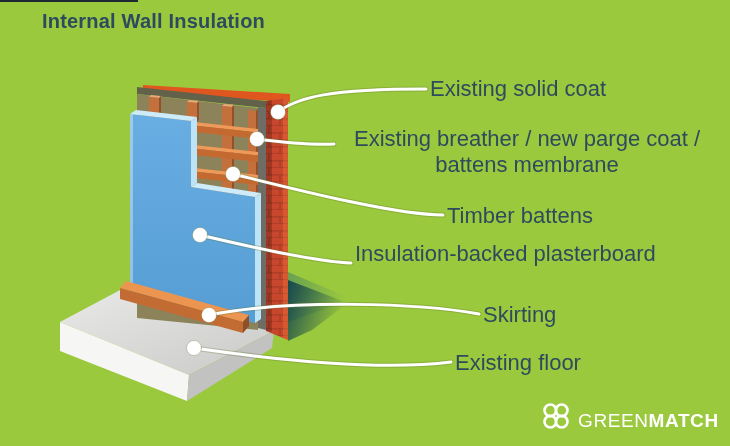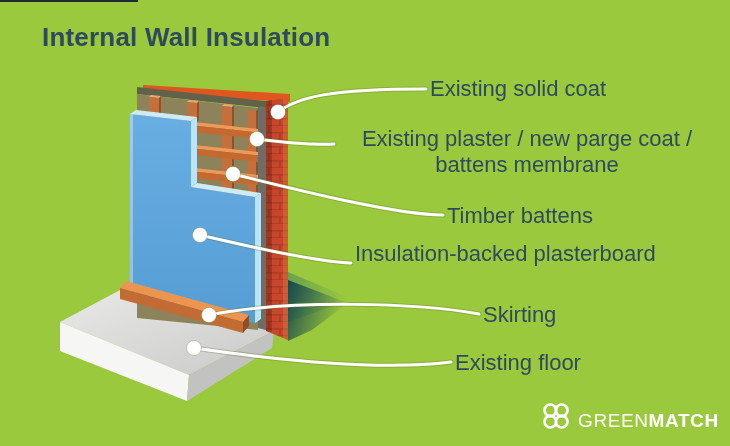--- a/index.html
+++ b/index.html
@@ -25,22 +25,22 @@
     --topbar-dark:#1e2a33;
   }
   html,body{margin:0;padding:0;}
   .stage{
     position:relative;width:730px;height:446px;overflow:hidden;
     background:var(--background);
     font-family:"Liberation Sans",sans-serif;
   }
   .topbar{position:absolute;left:0;top:0;width:138px;height:2px;background:var(--topbar-dark);}
   .title{
-    position:absolute;left:42px;top:22px;
-    font-size:26px;font-weight:700;color:var(--title-text);
+    position:absolute;left:42px;top:10px;
+    font-size:20px;font-weight:700;color:var(--title-text);
     letter-spacing:.2px;white-space:nowrap;
   }
   .diagram-svg{position:absolute;left:0;top:0;width:730px;height:446px;}
   .label{
     position:absolute;font-size:22px;font-weight:500;color:var(--label-text);
     white-space:nowrap;line-height:26px;
   }
   .label-1{left:430px;top:76px;}
   .label-2{left:330px;top:126px;width:394px;text-align:center;white-space:normal;}
   .label-3{left:447px;top:203px;}
@@ -174,21 +174,21 @@
         <circle cx="233" cy="174" r="7.5"></circle>
         <circle cx="200" cy="235" r="7.5"></circle>
         <circle cx="209" cy="315" r="7.5"></circle>
         <circle cx="194" cy="348" r="7.5"></circle>
       </g>
     </g>
   </svg>
 
   <div class="label label-1">Existing solid coat</div>
   <div class="label label-2">
-    <span>Existing plaster / new parge coat /</span><br>
+    <span>Existing breather / new parge coat /</span><br>
     <span>battens membrane</span>
   </div>
   <div class="label label-3">Timber battens</div>
   <div class="label label-4">Insulation-backed plasterboard</div>
   <div class="label label-5">Skirting</div>
   <div class="label label-6">Existing floor</div>
 
   <div class="logo">
     <svg width="32" height="32" viewBox="0 0 34 34">
       <g fill="none" stroke="#ffffff" stroke-width="2.8">

